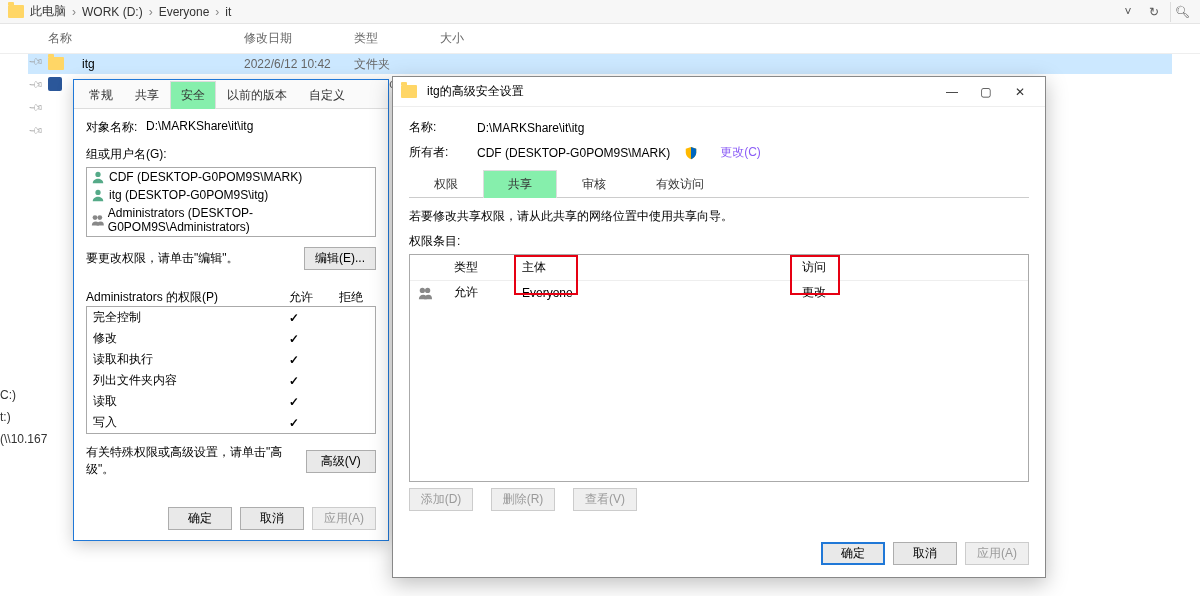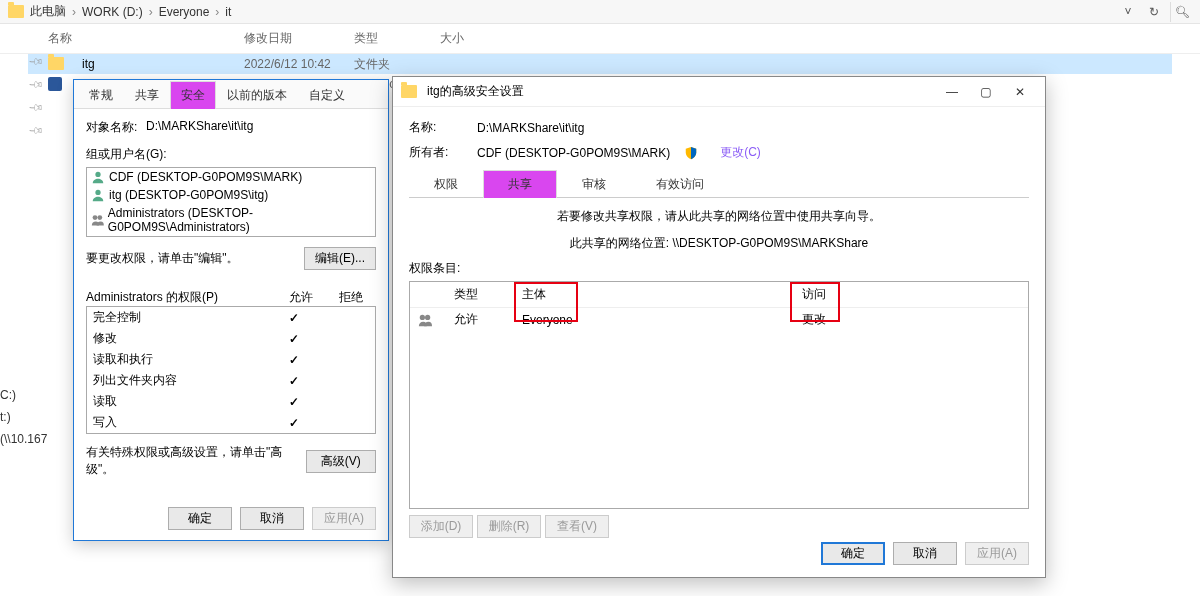--- a/index.html
+++ b/index.html
@@ -34,21 +34,21 @@
 
 .left-labels { position: absolute; left: 0; top: 384px; color: #333; line-height: 22px; }
 
 
 .dlg1 { position: absolute; left: 73px; top: 79px; width: 316px; height: 462px; background: #fff; border: 1px solid #2078d7; box-shadow: 0 4px 16px rgba(0,0,0,.2); }
 .dlg1-title { height: 28px; border-bottom: 1px solid #e7e7e7; display: flex; align-items: center; padding: 0 6px; }
 .dlg1-title .tt { margin-left: 4px; color: #333; }
 .dlg1-title .x { margin-left: auto; color: #666; font-size: 16px; padding: 0 6px; }
 .dlg1-tabs { display: flex; border-bottom: 1px solid #ddd; padding-left: 4px; background: #fafafa; }
 .tab { padding: 5px 10px; border: 1px solid transparent; border-bottom: none; position: relative; top: 1px; color: #333; }
-.tab.active { background: #d946ef; border-color: #ddd; }
+.tab.active { background: #86efac; border-color: #ddd; }
 .dlg1-body { padding: 10px 12px; }
 .row-lbl { display: flex; margin-bottom: 10px; }
 .row-lbl .lbl { width: 60px; }
 .grp-label { margin-bottom: 4px; }
 .listbox { border: 1px solid #aaa; height: 70px; overflow: auto; }
 .li-row { display: flex; align-items: center; padding: 2px 4px; gap: 4px; }
 .user-ico { width: 14px; height: 14px; display: inline-block; }
 .user-ico svg { width: 100%; height: 100%; }
 .note { margin: 10px 0; display: flex; align-items: center; }
 .btn { background: #e9e9e9; border: 1px solid #adadad; padding: 2px 0; width: 64px; text-align: center; }
@@ -75,37 +75,37 @@
 
 .dlg2-body { padding: 12px 16px; }
 .kv { display: flex; margin-bottom: 8px; align-items: center; gap: 12px; }
 .kv .k { width: 56px; }
 .shield { width: 14px; height: 14px; display: inline-block; margin: 0 2px; }
 .link { color: #8b5cf6; margin-left: 8px; }
 
 .dlg2-tabs { display: flex; border-bottom: 1px solid #ccc; margin-top: 4px; }
 .dlg2-tabs .tab { padding: 5px 24px; }
 
-.info-txt { margin: 10px 0 4px; text-align: center; }
+.info-txt { margin: 10px 0 4px; }
 .perm-entries-lbl { margin: 8px 0 4px; }
 .entries-box { border: 1px solid #aaa; height: 228px; position: relative; }
 .eh { display: flex; padding: 4px 8px; border-bottom: 1px solid #eee; }
 .eh .ec0 { width: 36px; }
 .eh .ec1 { width: 68px; }
 .eh .ec2 { width: 280px; }
 .eh .ec3 { width: 100px; }
 .er { display: flex; padding: 3px 8px; align-items: center; }
 .er .ec0 { width: 36px; display: flex; align-items: center; }
 .er .ec1 { width: 68px; }
 .er .ec2 { width: 280px; }
 .er .ec3 { width: 100px; }
 
 .redbox { position: absolute; border: 2px solid #e60012; pointer-events: none; }
 
-.dlg2-midbtns { display: flex; gap: 4px; margin-top: 6px; }
+.dlg2-midbtns { display: flex; gap: 18px; margin-top: 6px; }
 .dlg2-bottom { position: absolute; bottom: 12px; right: 16px; display: flex; gap: 8px; }
 .btn.primary { border: 2px solid #2078d7; padding: 1px 0; }
 </style>
 </head>
 <body>
 
 <div class="explorer">
   <div class="exp-toolbar">
     <span class="folder-icon-sm"></span>
     <div class="breadcrumb">
@@ -280,24 +280,20 @@
           </svg></span>
       <span class="link">更改(C)</span>
     </div>
     <div class="dlg2-tabs">
       <div class="tab">权限</div>
       <div class="tab active">共享</div>
       <div class="tab">审核</div>
       <div class="tab">有效访问</div>
     </div>
     <div class="info-txt">若要修改共享权限，请从此共享的网络位置中使用共享向导。</div>
-    <div class="info-txt">
-      <span>此共享的网络位置:</span>
-      <span>\\DESKTOP-G0POM9S\MARKShare</span>
-    </div>
     <div class="perm-entries-lbl">权限条目:</div>
     <div class="entries-box">
       <div class="eh">
         <div class="ec0"></div>
         <div class="ec1">类型</div>
         <div class="ec2">主体</div>
         <div class="ec3">访问</div>
       </div>
       <div class="er">
         <div class="ec0">

